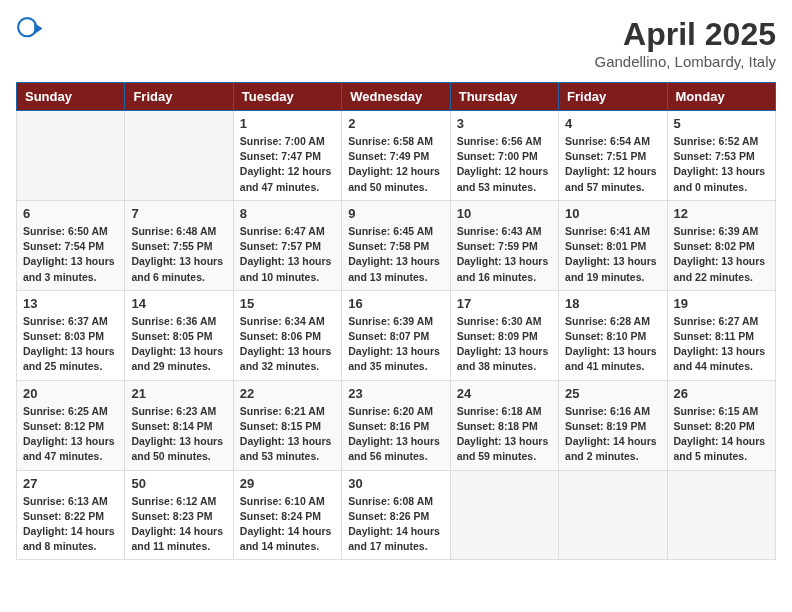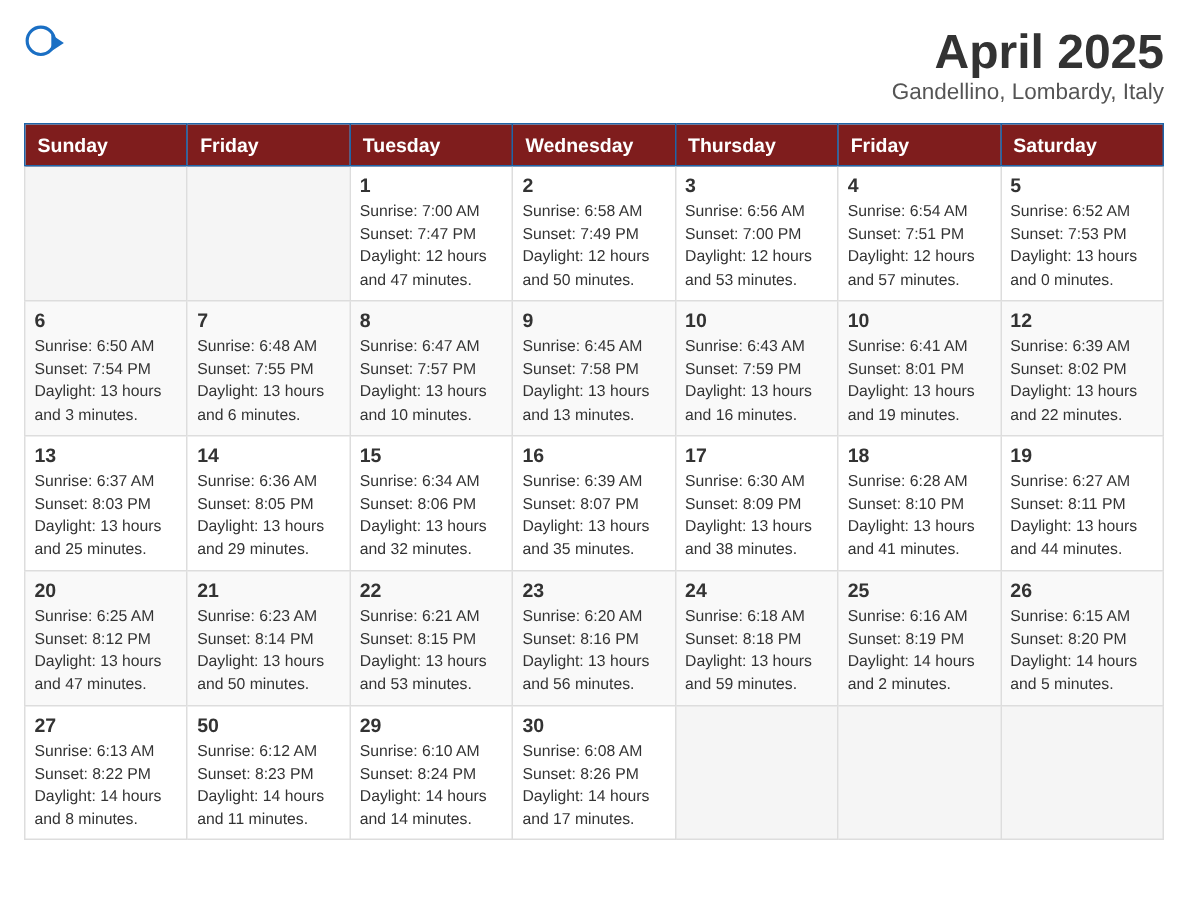--- a/index.html
+++ b/index.html
@@ -66,20 +66,21 @@
     .day-num {
       font-size: 13px;
       font-weight: bold;
       margin-bottom: 3px;
       display: block;
     }
     .day-info {
       font-size: 10.5px;
       line-height: 1.45;
       color: #333;
+      font-weight: bold;
     }
     .empty-cell {
       background: #f5f5f5 !important;
     }
   </style>
 </head>
 <body>
 
 <div class="header">
   <div class="logo">
@@ -96,21 +97,21 @@
 
 <table class="calendar">
   <thead>
     <tr>
     <th>Sunday</th>
         <th>Friday</th>
         <th>Tuesday</th>
         <th>Wednesday</th>
         <th>Thursday</th>
         <th>Friday</th>
-        <th>Saturday</th>
+        <th>Monday</th>
       </tr>
   </thead>
   <tbody id="calendar-body">
   <tr>
         <td class="empty-cell"></td>
         <td class="empty-cell"></td>
         <td>
           <span class="day-num">1</span>
           <div class="day-info">Sunrise: 7:00 AM
 Sunset: 7:47 PM

